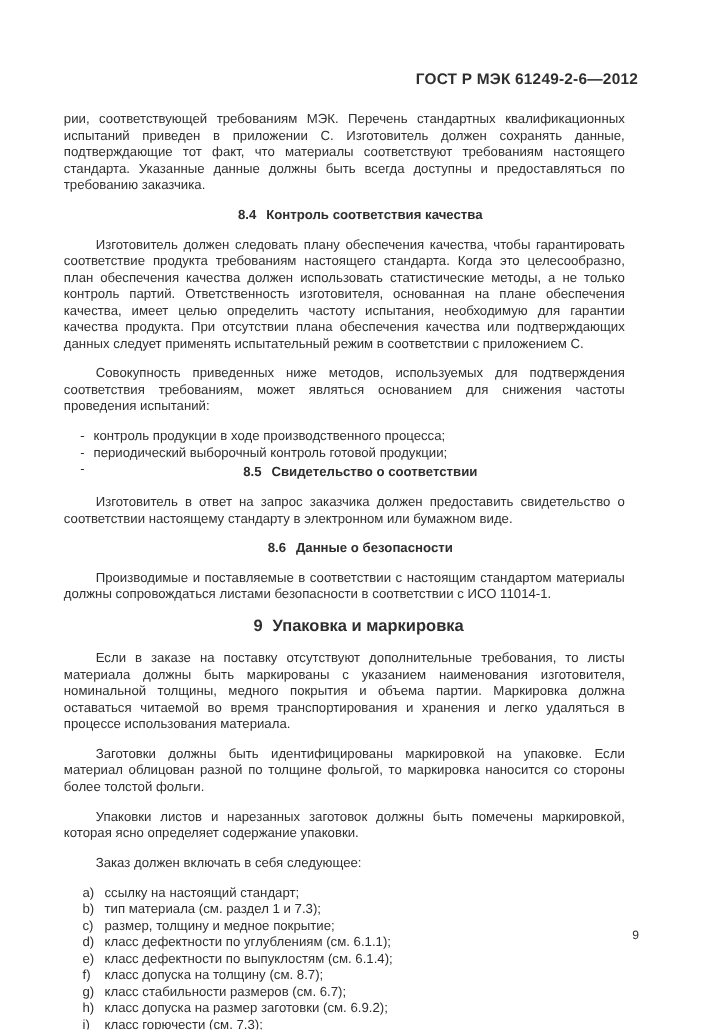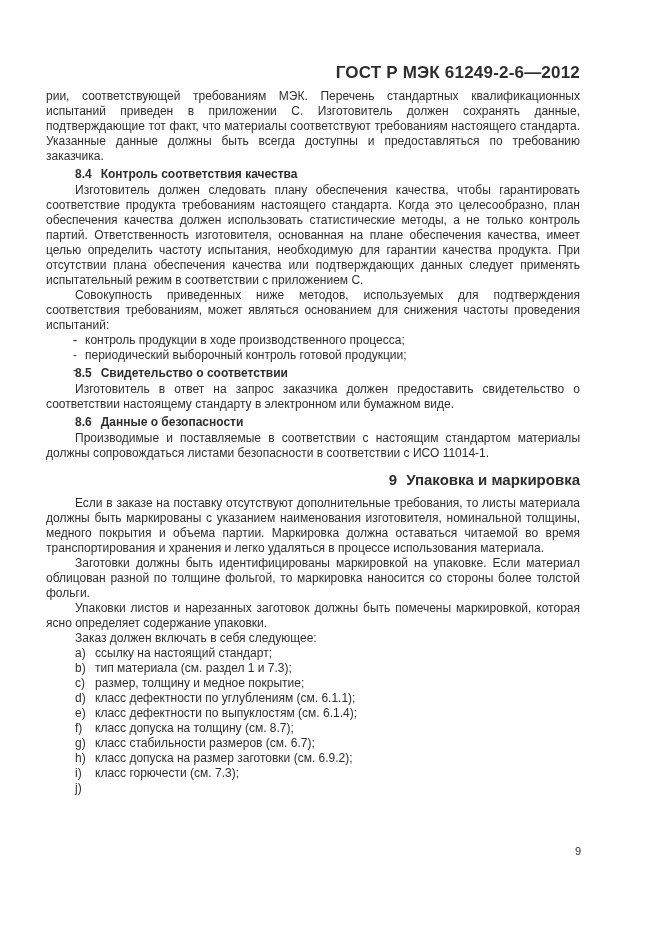--- a/index.html
+++ b/index.html
@@ -12,59 +12,59 @@
     height: 936px;
     position: relative;
     overflow: hidden;
     font-family: "Liberation Sans", "DejaVu Sans", sans-serif;
     color: #2e2e2e;
   }
   .running-header {
     position: absolute;
     top: 63px;
     right: 81px;
-    font-size: 17px;
+    font-size: 14px;
     font-weight: bold;
     letter-spacing: 0.2px;
     white-space: nowrap;
   }
   .content {
     position: absolute;
     top: 89px;
     left: 46px;
     width: 534px;
     font-size: 12px;
     line-height: 15px;
     text-align: justify;
   }
   .content p {
-    margin: 0;
+    margin: 12px;
     text-indent: 29px;
   }
   .content p.no-indent {
     text-indent: 0;
   }
   h3.subheading {
     margin: 3px 0 1px 0;
     font-size: 12px;
     line-height: 15px;
     font-weight: bold;
     padding-left: 29px;
-    text-align: left;
+    text-align: center;
   }
   h3.subheading .h-num {
     margin-right: 9px;
   }
   h2.section-heading {
     margin: 9px 0 7px 0;
     font-size: 15px;
     line-height: 19px;
     font-weight: bold;
     padding-left: 26px;
-    text-align: right;
+    text-align: center;
   }
   h2.section-heading .h-num {
     margin-right: 9px;
   }
   .dash-list {
     margin: 0;
   }
   .dash-item {
     position: relative;
     padding-left: 39px;

